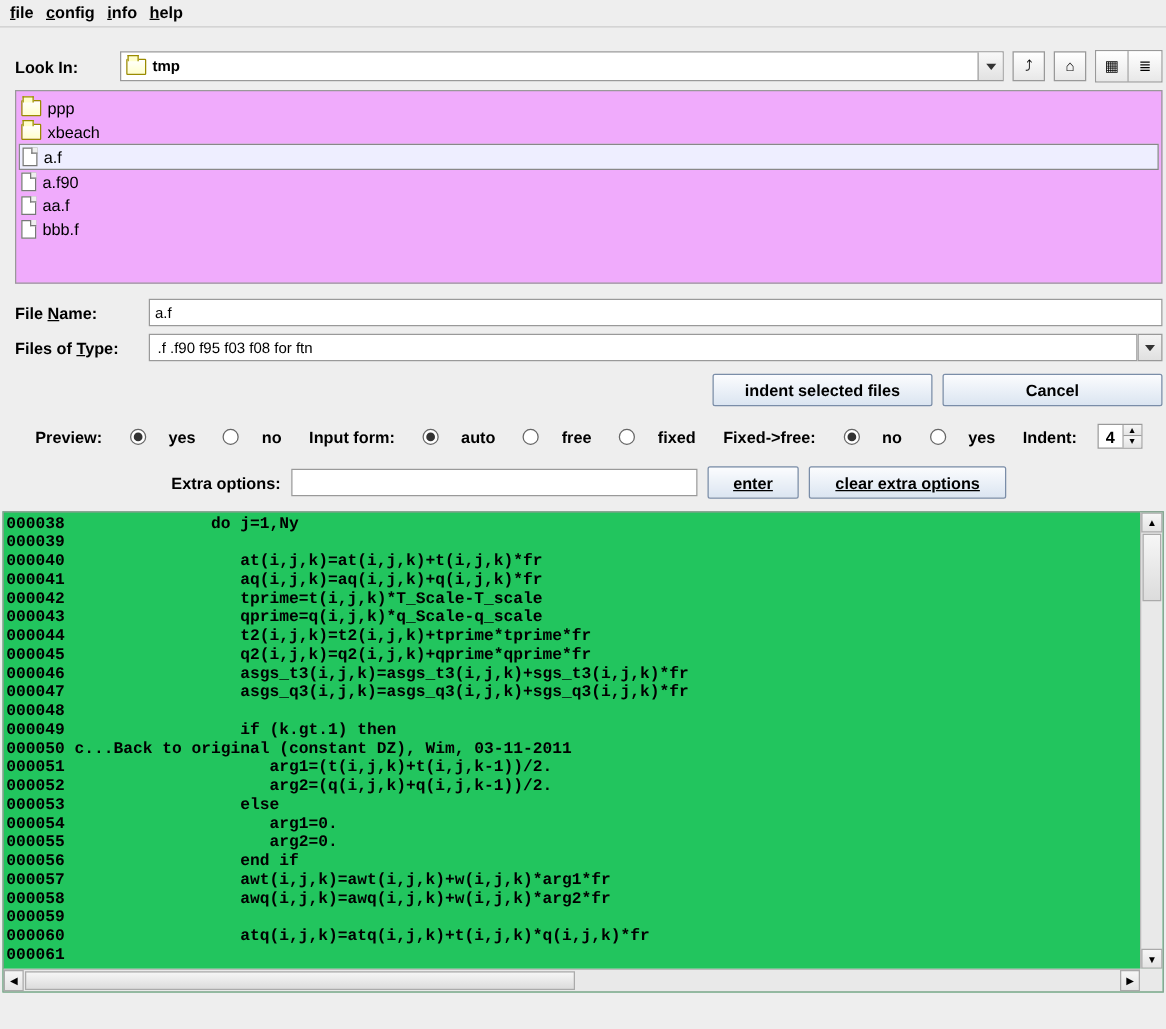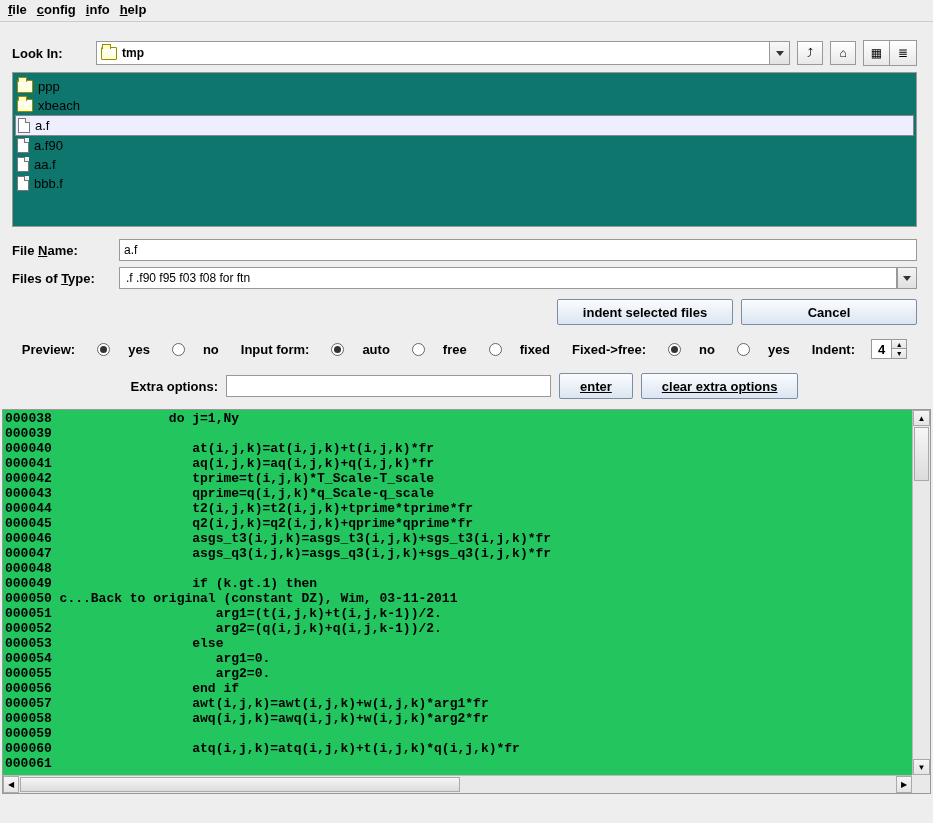--- a/index.html
+++ b/index.html
@@ -18,21 +18,21 @@
     gap: 10px;
     border-bottom: 1px solid #ccc;
   }
   .menubar span {
     font-weight: bold;
     font-size: 13px;
     cursor: pointer;
   }
   .menubar span u { text-decoration: underline; }
   .dialog-body {
-    padding: 18px 16px 4px 12px;
+    padding: 18px 3px 4px 12px;
   }
   .row {
     display: flex;
     align-items: center;
     margin-bottom: 6px;
   }
   .row-label {
     font-weight: bold;
     font-size: 13px;
     min-width: 66px;
@@ -109,21 +109,21 @@
     justify-content:center;
     cursor:pointer;
   }
   .toolbtn-pair { display:flex; border:1px solid #999; margin-left:7px; }
   .toolbtn-pair .toolbtn{ border:none; margin:0; border-right:1px solid #999;}
   .toolbtn-pair .toolbtn:last-child{ border-right:none;}
   .glyph { font-size: 12px; line-height:1; }
 
   .file-list-box {
     border: 1px solid #999;
-    background: #0f766e;
+    background: #f0abfc;
     height: 155px;
     margin-top: 6px;
     margin-bottom: 12px;
     padding: 4px 2px;
     overflow: auto;
   }
   .file-entry {
     display:flex;
     align-items:center;
     padding: 2px 2px;

